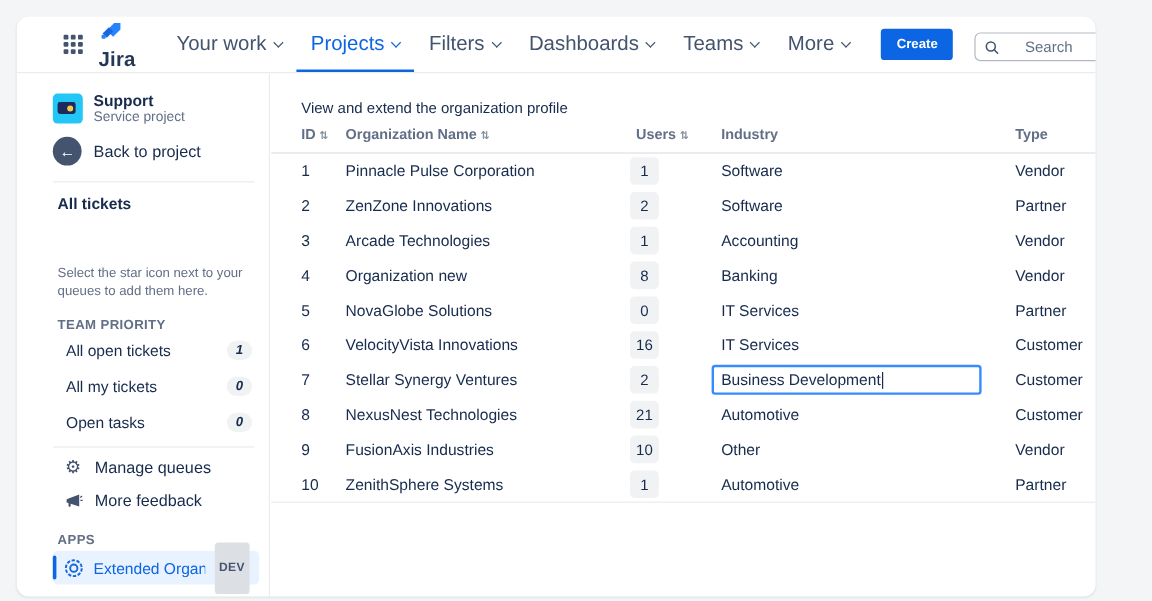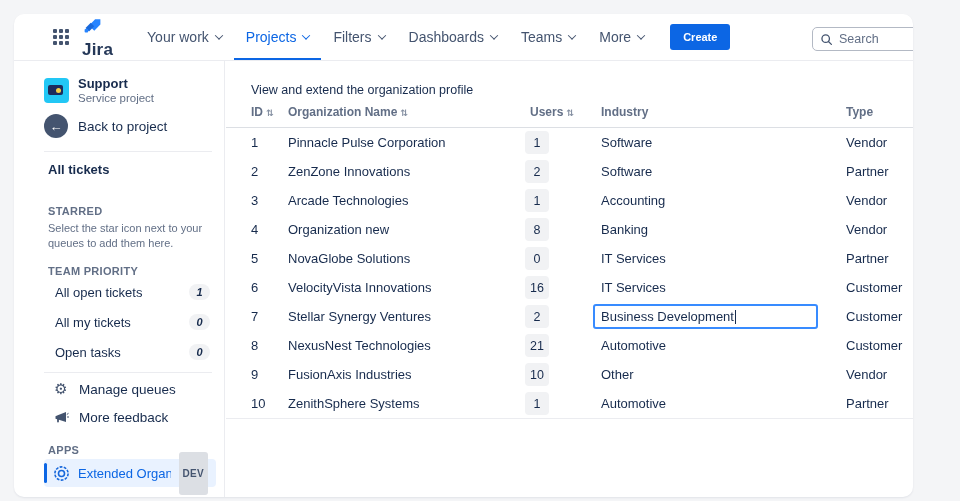--- a/index.html
+++ b/index.html
@@ -15,31 +15,31 @@
          border-bottom:1px solid #ebecf0; display:flex; align-items:center; padding-left:34px; }
   .appswitcher { width:26px; height:26px; border:none; background:transparent; display:flex;
                  align-items:center; justify-content:center; cursor:pointer; }
   .gridicon { display:grid; grid-template-columns:repeat(3,4px); grid-gap:2px; }
   .gridicon i { width:4px; height:4px; background:#44546f; border-radius:1px; }
   .logo { display:flex; align-items:flex-start; gap:5px; margin-left:8px; border:none; background:none; cursor:pointer;flex-direction:column; }
   .logo-word { font-size:17px; font-weight:700; color:#253858; letter-spacing:.2px; }
   .nav-menu { display:flex; align-items:center; height:100%; margin-left:22px; gap:0; }
   .nav-item { position:relative; height:100%; display:flex; align-items:center; gap:7px;
               padding:0 12px; border:none; background:none; font-family:inherit;
-              font-size:14px; font-weight:500; color:#44546f; cursor:pointer; }
+              font-size:17px; font-weight:500; color:#44546f; cursor:pointer; }
   .nav-item.active { color:#0c66e4; box-shadow:inset 0 -2px 0 #0c66e4; }
   .chev { width:6px; height:6px; border-right:1.6px solid currentColor; border-bottom:1.6px solid currentColor;
           transform:rotate(45deg) translate(-1px,-1px); display:inline-block; }
   .create-btn { margin-left:14px; background:#0c66e4; color:#fff; border:none; border-radius:3px;
                 font-family:inherit; font-size:11px; font-weight:600; padding:7px 13px; cursor:pointer; }
   .searchbox { position:absolute; left:798px; top:13px; width:116px; height:24px;
                border:1px solid #b3b9c4; border-radius:5px; background:#fff;
                display:flex; align-items:center; padding:0 7px; gap:6px; }
   .searchbox svg { flex:none; }
-  .searchbox input { border:none; outline:none; width:70px; font-family:inherit; font-size:12.5px; color:#44546f; }
+  .searchbox input { border:none; outline:none; width:70px; font-family:inherit; font-size:12.5px; color:#44546f;text-align:center; }
   .searchbox input::placeholder { color:#626f86; }
 
   
   .sidebar { position:absolute; left:0; top:47px; width:211px; bottom:0;
              border-right:1px solid #ebecf0; }
   .sb-abs { position:absolute; left:34px; right:10px; }
   .proj { top:15px; display:flex; gap:9px; align-items:center; left:30px; cursor:pointer; }
   .proj-avatar { width:25px; height:25px; border-radius:4px; background:#22c7f5; position:relative; flex:none; }
   .proj-avatar i { position:absolute; left:4px; top:7px; width:15px; height:10px; background:#1d2b5c; border-radius:2px; }
   .proj-avatar b { position:absolute; left:12px; top:10px; width:5px; height:5px; background:#f5cd47; border-radius:50%; }
@@ -171,21 +171,20 @@
 
     <div class="sb-abs back-row">
       <span class="back-circle">←</span>
       <span class="back-label">Back to project</span>
     </div>
 
     <div class="sb-divider" style="top:90px"></div>
 
     <div class="sb-abs all-tickets">All tickets</div>
 
-    <div class="sb-abs sb-heading starred-h">STARRED</div>
     <div class="sb-abs starred-hint">Select the star icon next to your queues to add them here.</div>
 
     <div class="sb-abs sb-heading teампr" style="top:204px">TEAM PRIORITY</div>
 
     <div class="queue-list">
         <div class="queue-row">
           <span>All open tickets</span>
           <i class="count-badge">1</i>
         </div>
         <div class="queue-row">

